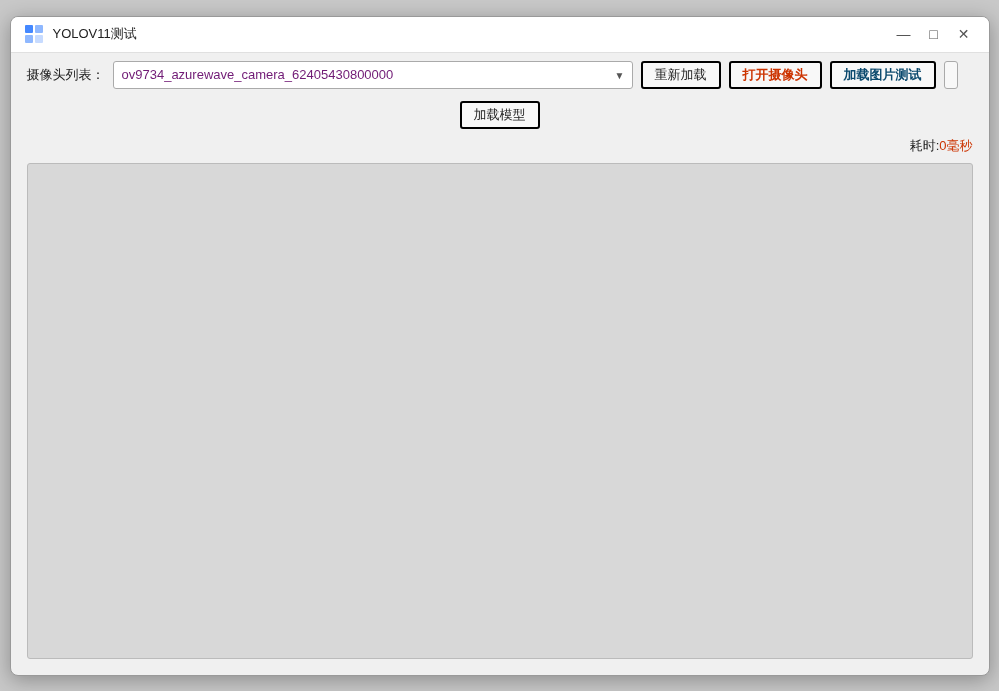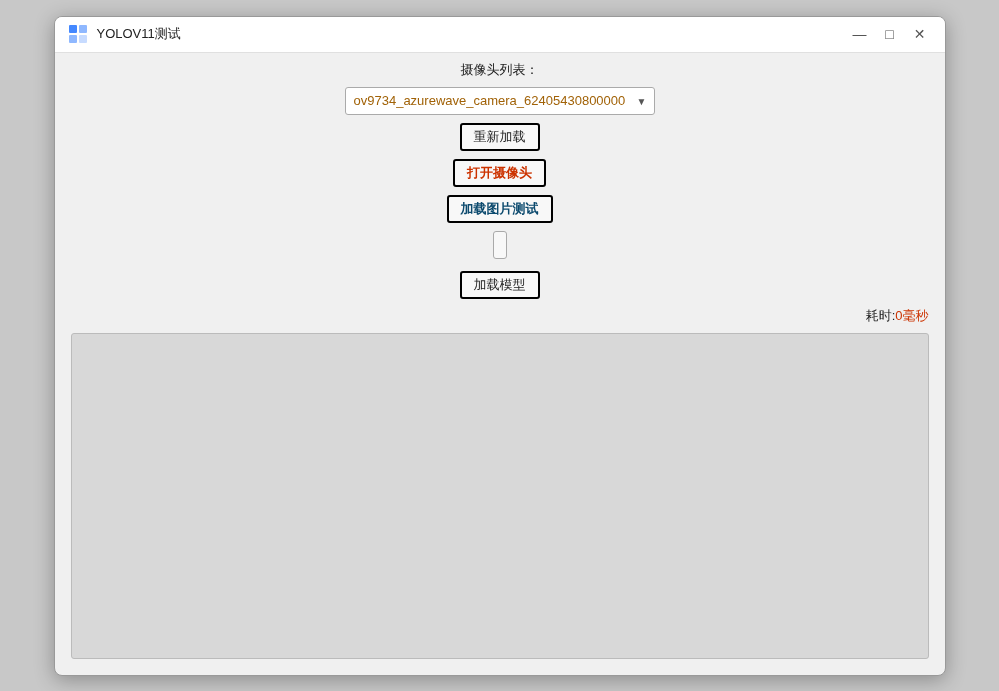--- a/index.html
+++ b/index.html
@@ -13,21 +13,21 @@
       display: flex;
       justify-content: center;
       align-items: center;
       width: 999px;
       height: 691px;
       font-family: "Microsoft YaHei", "SimHei", sans-serif;
       font-size: 13px;
     }
 
     .window {
-      width: 892px;
+      width: 980px;
       height: 660px;
       background: #f0f0f0;
       border: 1px solid #999;
       border-radius: 8px;
       box-shadow: 0 4px 20px rgba(0,0,0,0.3);
       display: flex;
       flex-direction: column;
       overflow: hidden;
     }
 
@@ -77,21 +77,20 @@
     }
 
     
     .toolbar {
       display: flex;
       align-items: center;
       padding: 8px 16px;
       gap: 8px;
       background: #f0f0f0;
       flex-shrink: 0;
-      flex-direction: column;
     }
 
     .camera-label {
       font-size: 13px;
       color: #222;
       white-space: nowrap;
       flex-shrink: 0;
     }
 
     .camera-select-wrapper {
@@ -105,21 +104,21 @@
       height: 28px;
       border: 1px solid #aaa;
       border-radius: 3px;
       background: #fff;
       padding: 0 28px 0 8px;
       font-size: 13px;
       font-family: "Microsoft YaHei", "SimHei", sans-serif;
       appearance: none;
       -webkit-appearance: none;
       cursor: pointer;
-      color: #a16207;
+      color: #701a75;
     }
 
     .select-arrow {
       position: absolute;
       right: 8px;
       top: 50%;
       transform: translateY(-50%);
       pointer-events: none;
       font-size: 10px;
       color: #555;

